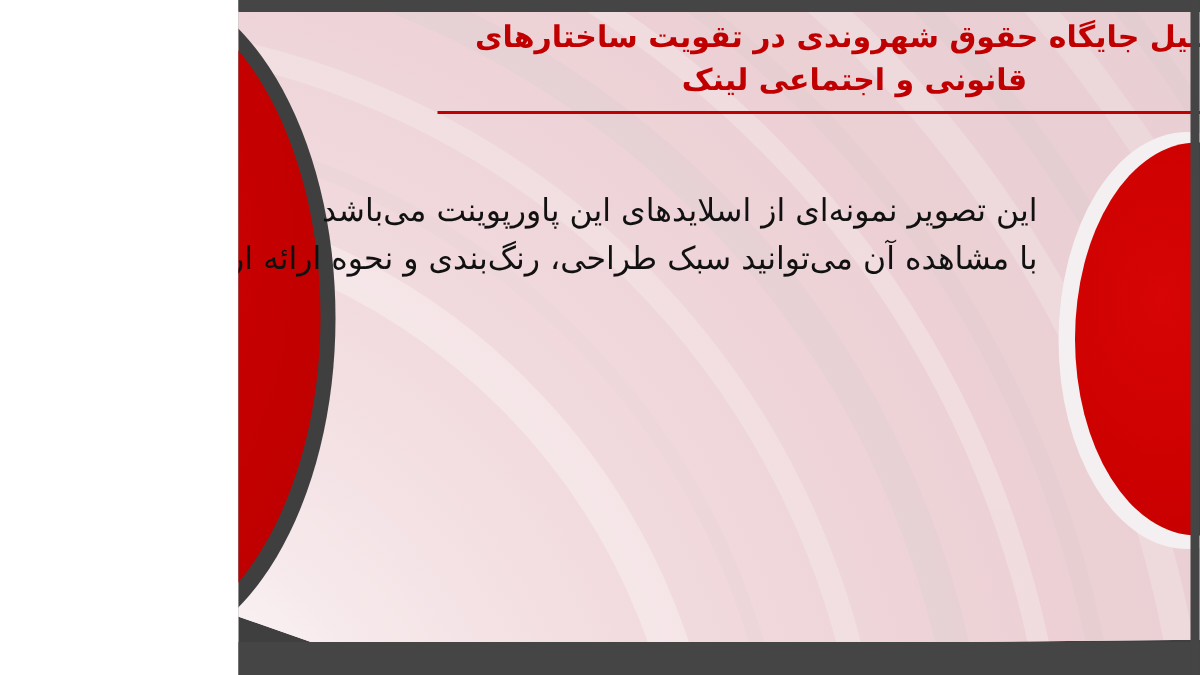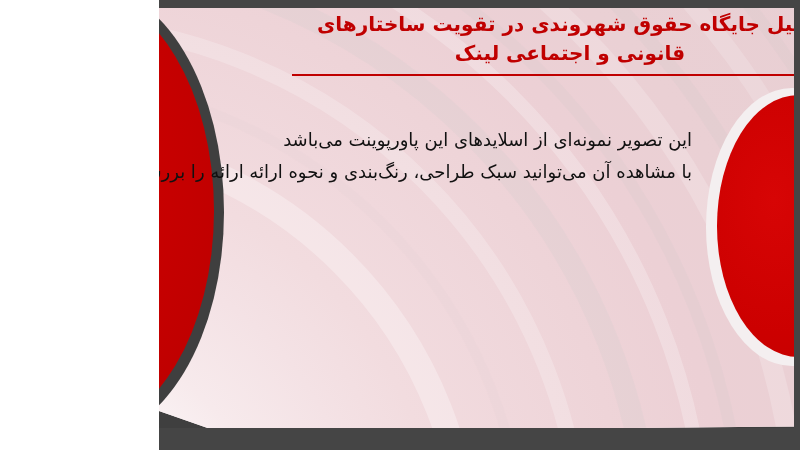--- a/index.html
+++ b/index.html
@@ -138,21 +138,21 @@
   .body-block {
     position: absolute;
     right: 108px; top: 124px;
     width: 596px;
     z-index: 20;
     text-align: right;
     direction: rtl;
   }
   .body-line {
     color: #111111;
-    font-size: 18px;
+    font-size: 21px;
     line-height: 32px;
     white-space: nowrap;
   }
 </style>
 </head>
 <body>
 
 <div id="slide">
 
   <div class="canvas"></div>

